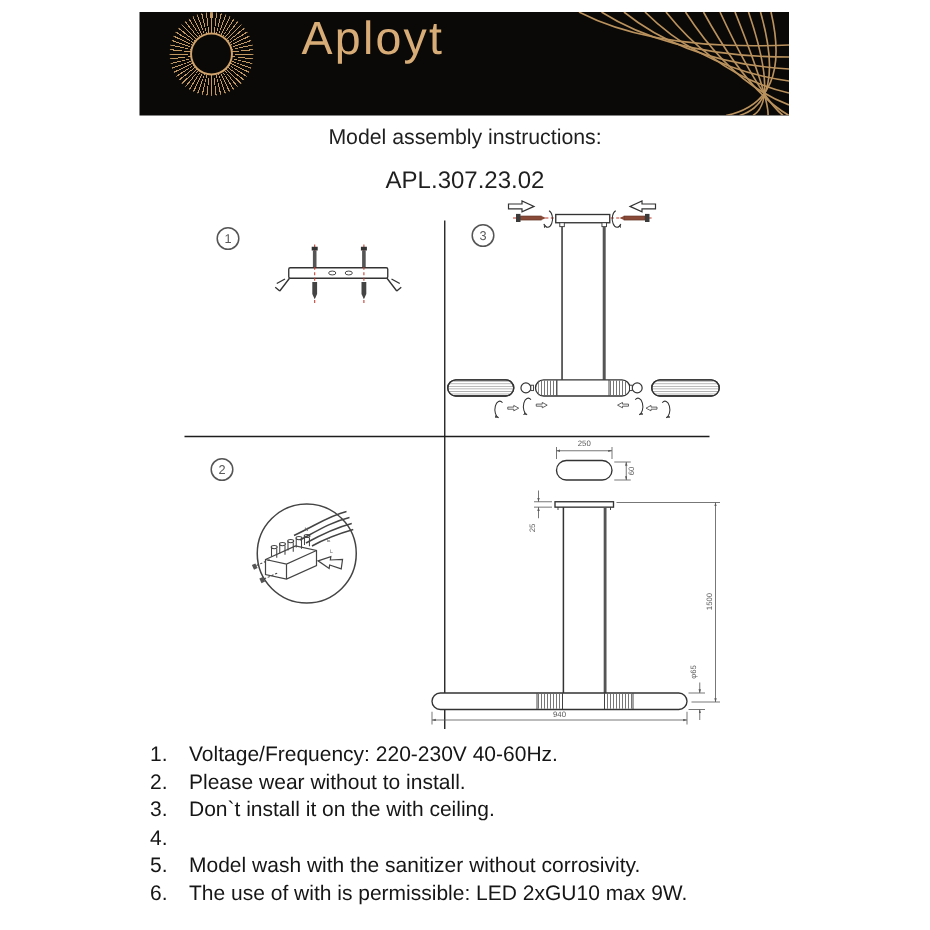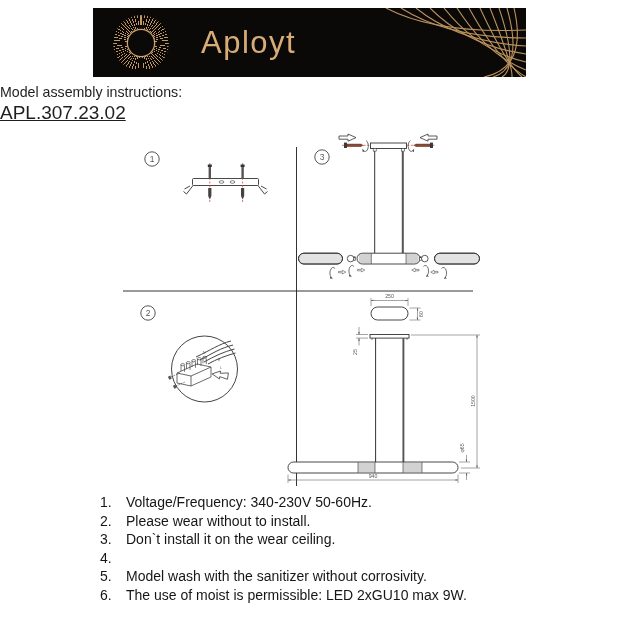--- a/index.html
+++ b/index.html
@@ -1,33 +1,33 @@
 <!DOCTYPE html>
 <html><head>
 <meta charset="utf-8">
 <style>
   html,body{margin:0;padding:0;background:#ffffff;}
   .page{position:relative;width:620px;height:620px;background:#ffffff;overflow:hidden;
         font-family:"Liberation Sans",sans-serif;}
   
   .banner{position:absolute;left:93px;top:8px;width:433px;height:69px;background:#0b0908;
-          display:flex;align-items:center;overflow:hidden;}
+          display:flex;overflow:hidden;}
   .sunburst{position:relative;width:56px;height:56px;margin-left:20px;border-radius:50%;
             background:repeating-conic-gradient(#c49a62 0 1.6deg,transparent 1.6deg 6.4deg);
             flex:0 0 auto;}
   .sunburst::before{content:"";position:absolute;inset:15px;border-radius:50%;background:#0b0908;
             box-shadow:0 0 0 1.3px #cfa36b;}
   .sunburst::after{content:"";position:absolute;inset:-2px;border-radius:50%;
             background:radial-gradient(circle,rgba(11,9,8,0) 52%,rgba(11,9,8,0) 62%,#0b0908 82%);}
   .brand{color:#d8ac77;font-size:31px;letter-spacing:1.5px;margin-left:32px;font-weight:400;}
   .rays{position:absolute;right:0;top:0;height:69px;width:170px;}
   
-  .title-block{position:absolute;top:84px;left:0;width:620px;text-align:left;color:#1f1f1f;}
+  .title-block{position:absolute;top:84px;left:0;width:620px;text-align:center;color:#1f1f1f;}
   .title-line{font-size:14.2px;}
-  .model-line{font-size:19px;margin-top:2px;text-decoration:underline;}
+  .model-line{font-size:16px;margin-top:12px;}
   
   .diagram{position:absolute;left:0;top:118px;}
   .diagram text{font-family:"Liberation Sans",sans-serif;fill:#5a5a5a;}
   
   .instructions{position:absolute;left:100px;top:493px;margin:0;padding:0;list-style:none;
                 color:#161616;font-size:14px;line-height:18.6px;}
   .instructions li{display:flex;}
   .instructions .num{width:26px;flex:0 0 auto;}
 </style>
 </head>
@@ -281,36 +281,36 @@
         <line x1="466.5" y1="455" x2="466.5" y2="462" marker-end="url(#dimArrow)"></line>
         <line x1="466.5" y1="480" x2="466.5" y2="473" marker-end="url(#dimArrow)"></line>
       </g>
       <text x="464" y="448" font-size="5.2" text-anchor="middle" stroke="none" transform="rotate(-90 464 448)">φ65</text>
     </g>
   </svg>
 
   <ol class="instructions">
     <li>
       <span class="num">1.</span>
-      <span class="txt">Voltage/Frequency: 340-230V 50-60Hz.</span>
+      <span class="txt">Voltage/Frequency: 220-230V 40-60Hz.</span>
     </li>
     <li>
       <span class="num">2.</span>
       <span class="txt">Please wear without to install.</span>
     </li>
     <li>
       <span class="num">3.</span>
-      <span class="txt">Don`t install it on the wear ceiling.</span>
+      <span class="txt">Don`t install it on the with ceiling.</span>
     </li>
     <li>
       <span class="num">4.</span>
     </li>
     <li>
       <span class="num">5.</span>
       <span class="txt">Model wash with the sanitizer without corrosivity.</span>
     </li>
     <li>
       <span class="num">6.</span>
-      <span class="txt">The use of moist is permissible: LED 2xGU10 max 9W.</span>
+      <span class="txt">The use of with is permissible: LED 2xGU10 max 9W.</span>
     </li>
   </ol>
 
 </div>
 
 </body></html>

